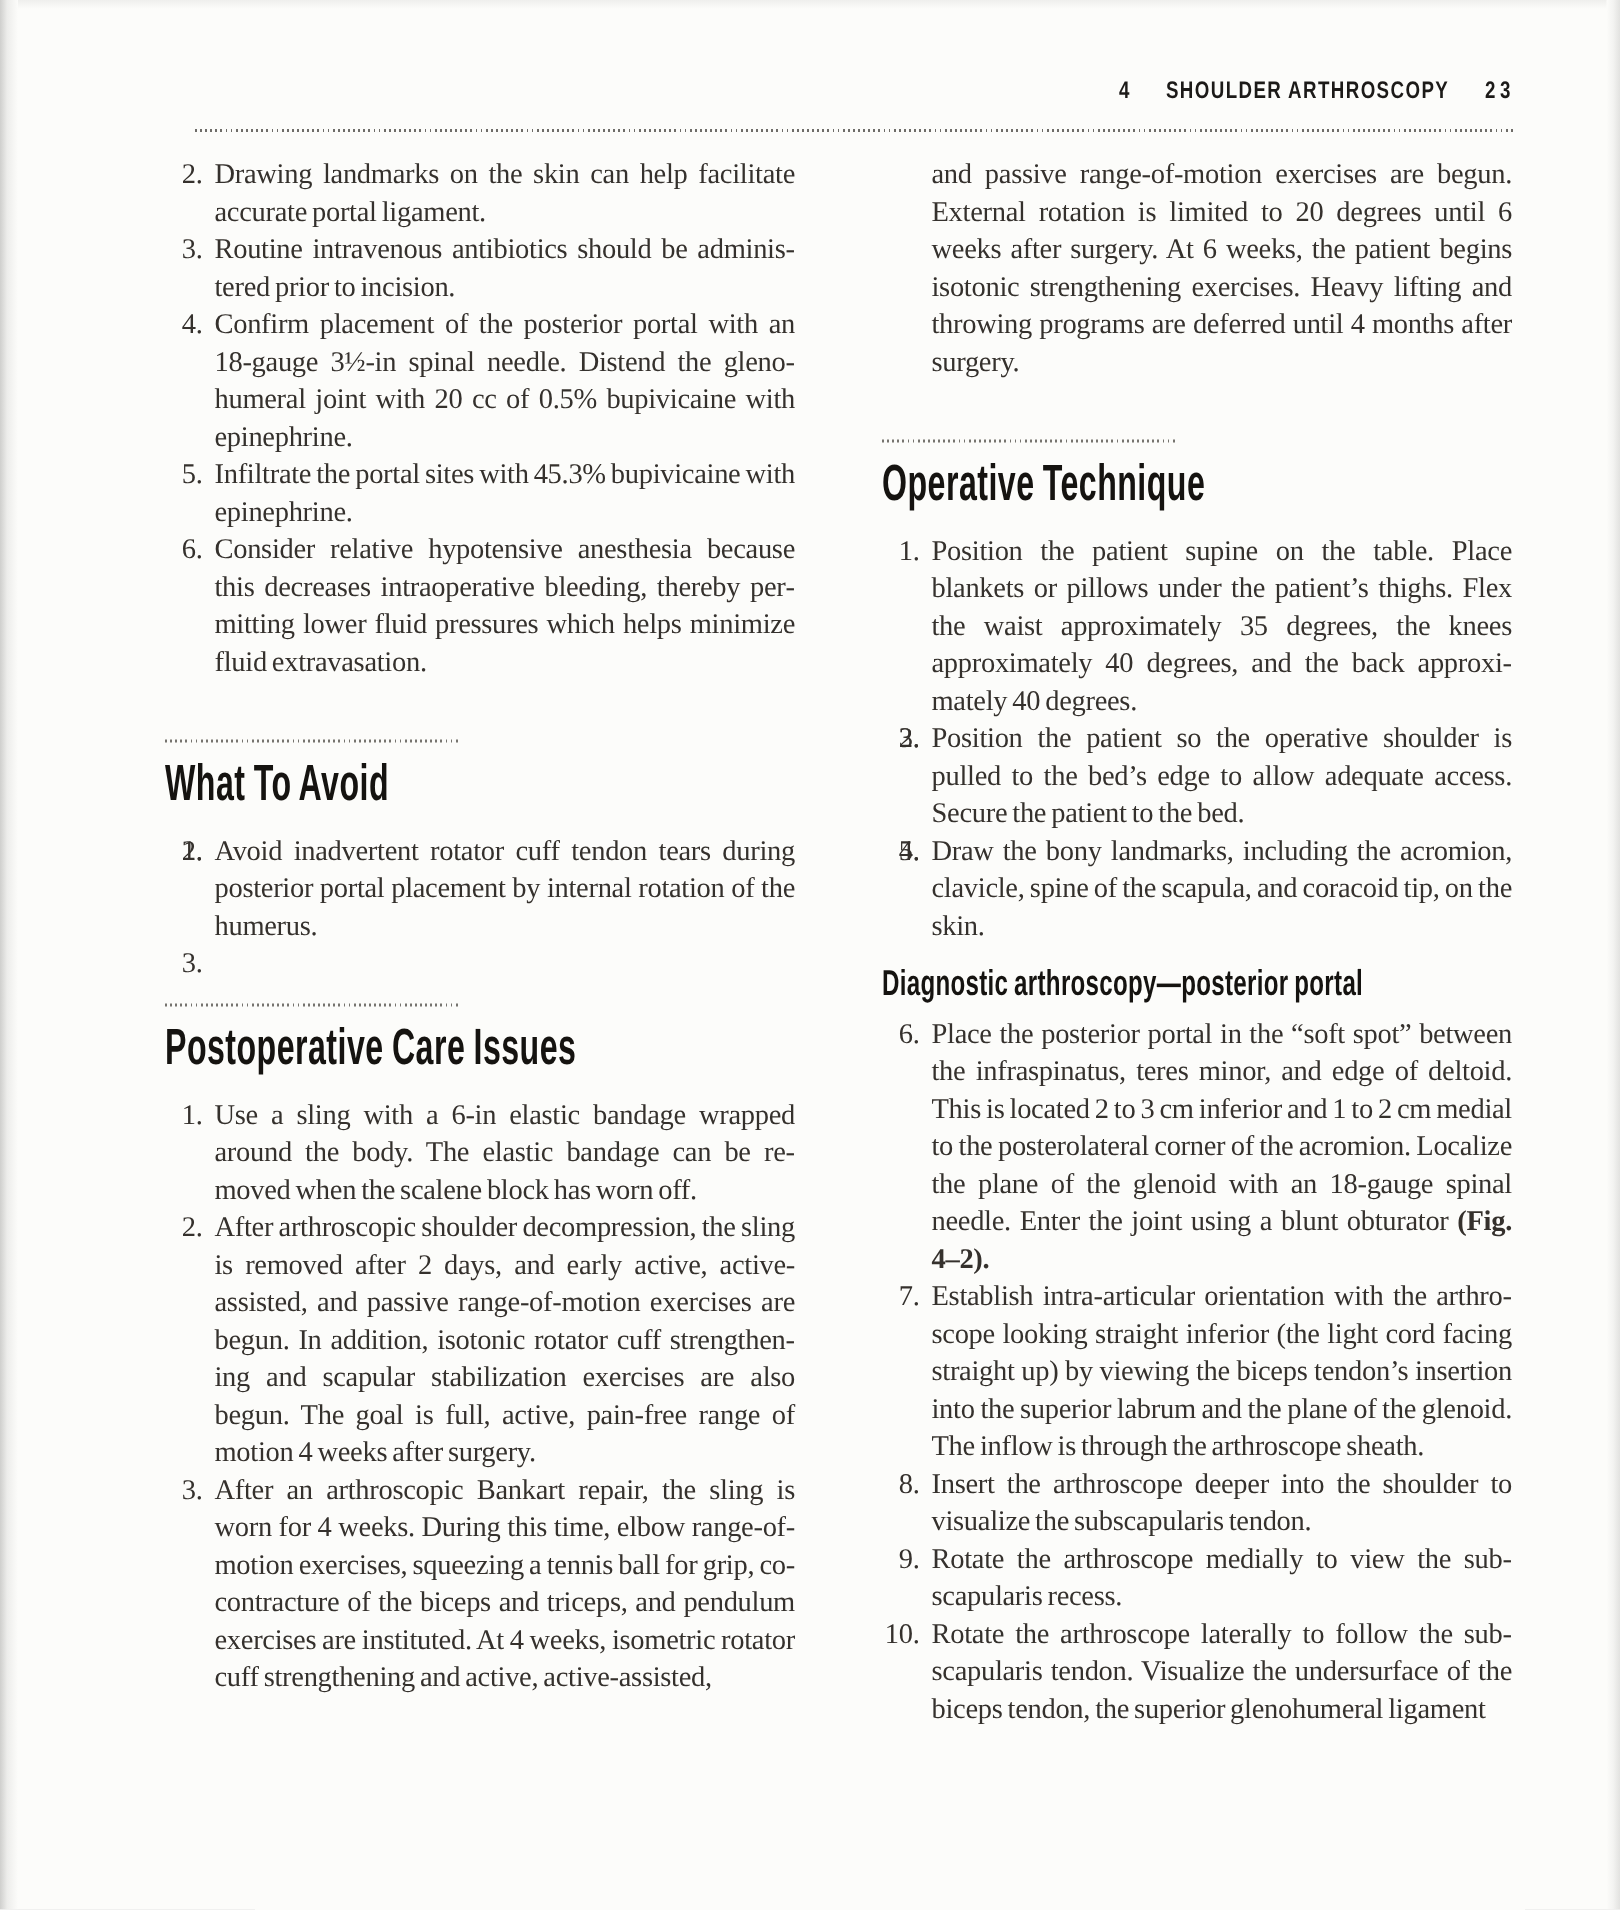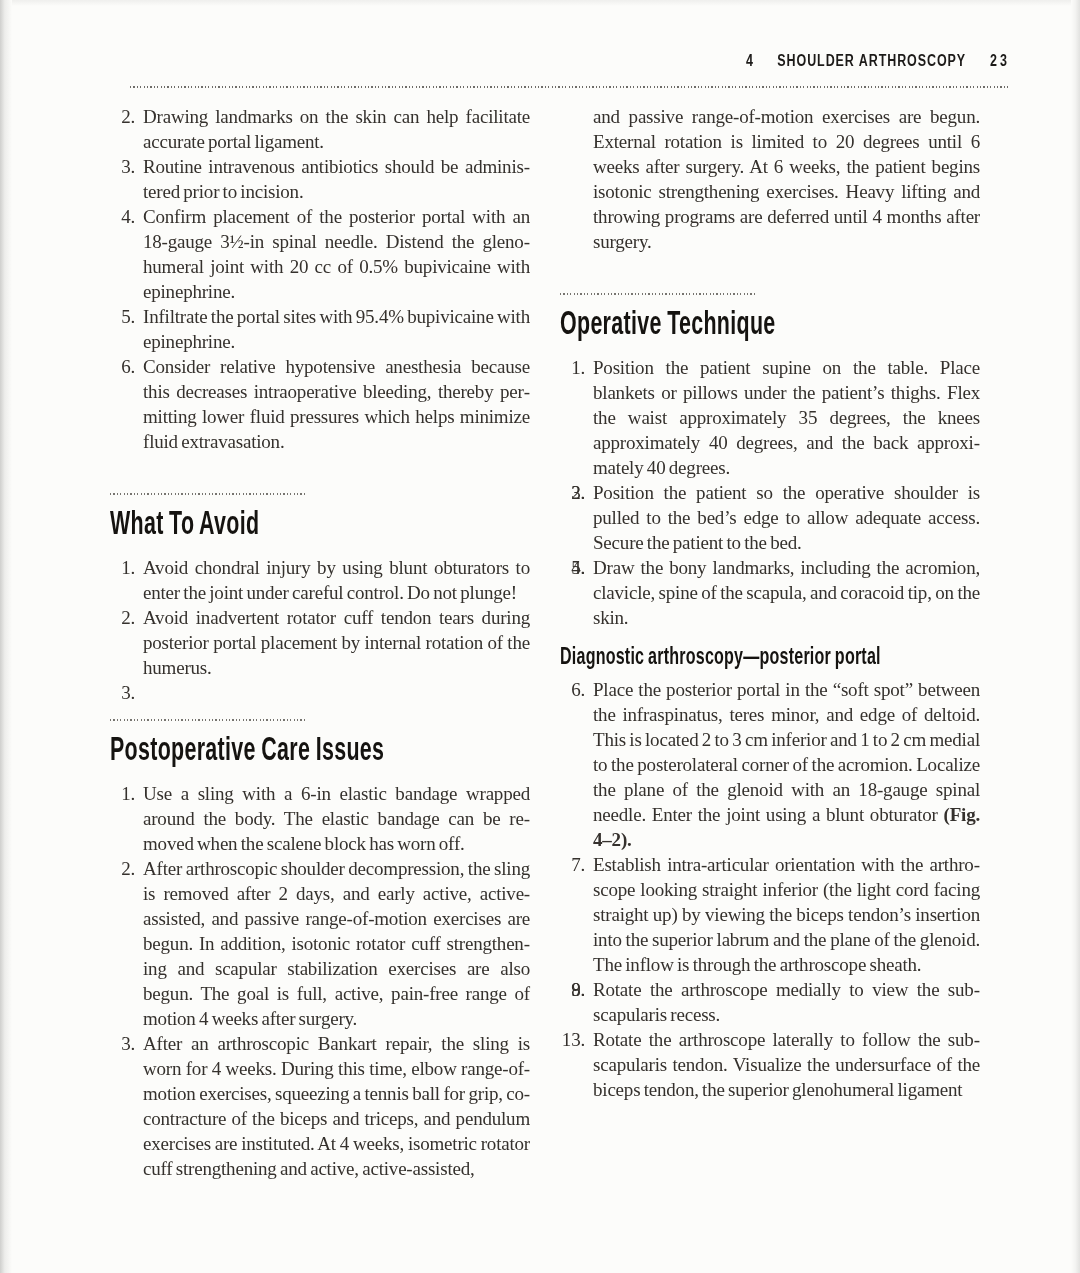--- a/index.html
+++ b/index.html
@@ -33,21 +33,21 @@
     position:absolute; top:86px; left:130px; width:880px; height:2px;
     background:repeating-linear-gradient(to right,#6e6c68 0 1.2px,transparent 1.2px 3.4px);
   }
   
   .column {
     position:absolute; top:104px; width:420px;
     font-size:19px; line-height:25px; color:#35312d;
     text-align:justify; letter-spacing:-0.2px; word-spacing:-1.2px;
   }
   .col-left  { left:110px; }
-  .col-right { left:560px; }
+  .col-right { left:588px; }
   .list-item { position:relative; padding-left:33px; }
   .item-num  { position:absolute; left:0; top:0; width:25px; text-align:right; }
   .cont      { padding-left:33px; margin:0; }
   
   .section { margin-top:39px; }
   .rule-short {
     width:197px; height:2px; margin-bottom:10px;
     background:repeating-linear-gradient(to right,#76746f 0 1.2px,transparent 1.2px 3.4px);
   }
   .section-title {
@@ -89,34 +89,33 @@
       <div class="list-item">
         <span class="item-num">3.</span>
         <span>Routine intravenous antibiotics should be adminis­tered prior to incision.</span>
       </div>
       <div class="list-item">
         <span class="item-num">4.</span>
         <span>Confirm placement of the posterior portal with an 18-gauge 3½-in spinal needle. Distend the gleno­humeral joint with 20 cc of 0.5% bupivicaine with epinephrine.</span>
       </div>
       <div class="list-item">
         <span class="item-num">5.</span>
-        <span>Infiltrate the portal sites with 95.4% bupivicaine with epinephrine.</span>
+        <span>Infiltrate the portal sites with 45.3% bupivicaine with epinephrine.</span>
       </div>
       <div class="list-item">
         <span class="item-num">6.</span>
         <span>Consider relative hypotensive anesthesia because this decreases intraoperative bleeding, thereby per­mitting lower fluid pressures which helps minimize fluid extravasation.</span>
       </div>
     </div>
 
     <div class="section">
       <div class="rule-short"></div>
       <h2 class="section-title">What To Avoid</h2>
       <div class="list-item">
         <span class="item-num">1.</span>
-        <span>Avoid chondral injury by using blunt obturators to enter the joint under careful control. Do not plunge!</span>
       </div>
       <div class="list-item">
         <span class="item-num">2.</span>
         <span>Avoid inadvertent rotator cuff tendon tears during posterior portal placement by internal rotation of the humerus.</span>
       </div>
       <div class="list-item">
         <span class="item-num">3.</span>
       </div>
     </div>
 
@@ -170,24 +169,25 @@
       <div class="list-item">
         <span class="item-num">6.</span>
         <span>Place the posterior portal in the “soft spot” between the infraspinatus, teres minor, and edge of deltoid. This is located 2 to 3 cm inferior and 1 to 2 cm medial to the posterolateral corner of the acromion. Localize the plane of the glenoid with an 18-gauge spinal needle. Enter the joint using a blunt obturator </span><span class="fig-ref">(Fig. 4–2).</span>
       </div>
       <div class="list-item">
         <span class="item-num">7.</span>
         <span>Establish intra-articular orientation with the arthro­scope looking straight inferior (the light cord facing straight up) by viewing the biceps tendon’s insertion into the superior labrum and the plane of the gle­noid. The inflow is through the arthroscope sheath.</span>
       </div>
       <div class="list-item">
         <span class="item-num">8.</span>
+        <span>Insert the arthroscope deeper into the shoulder to visualize the subscapularis tendon.</span>
       </div>
       <div class="list-item">
         <span class="item-num">9.</span>
         <span>Rotate the arthroscope medially to view the sub­scapularis recess.</span>
       </div>
       <div class="list-item">
-        <span class="item-num">13.</span>
+        <span class="item-num">10.</span>
         <span>Rotate the arthroscope laterally to follow the sub­scapularis tendon. Visualize the undersurface of the biceps tendon, the superior glenohumeral ligament</span>
       </div>
     </div>
   </div>
 </div>
 
 </body></html>

